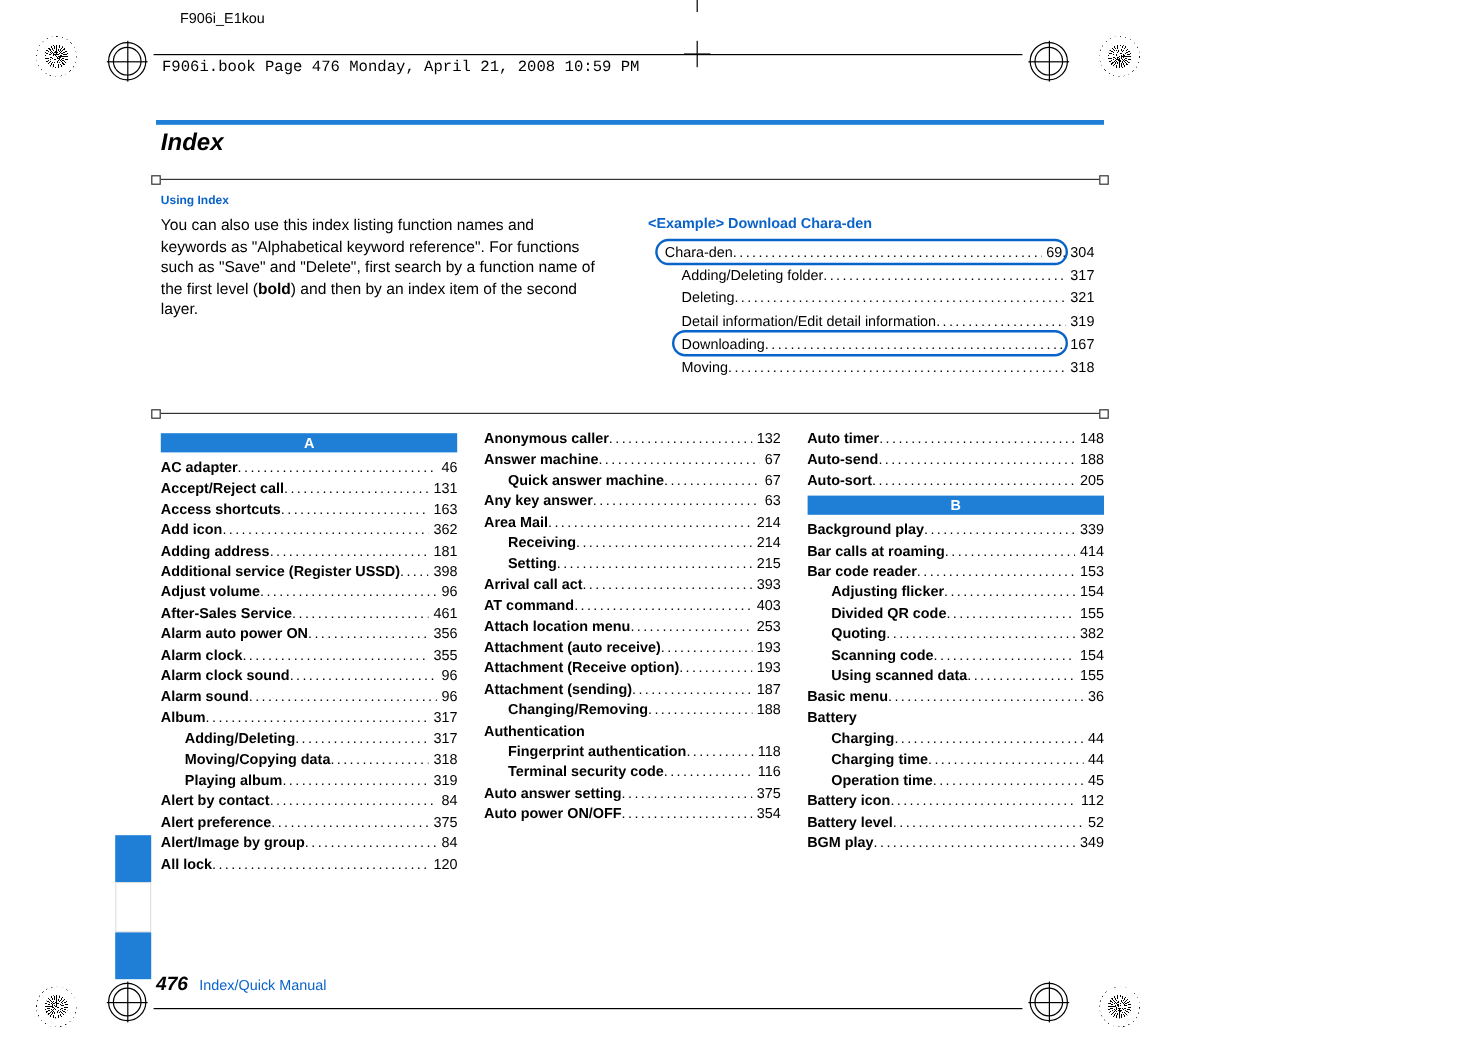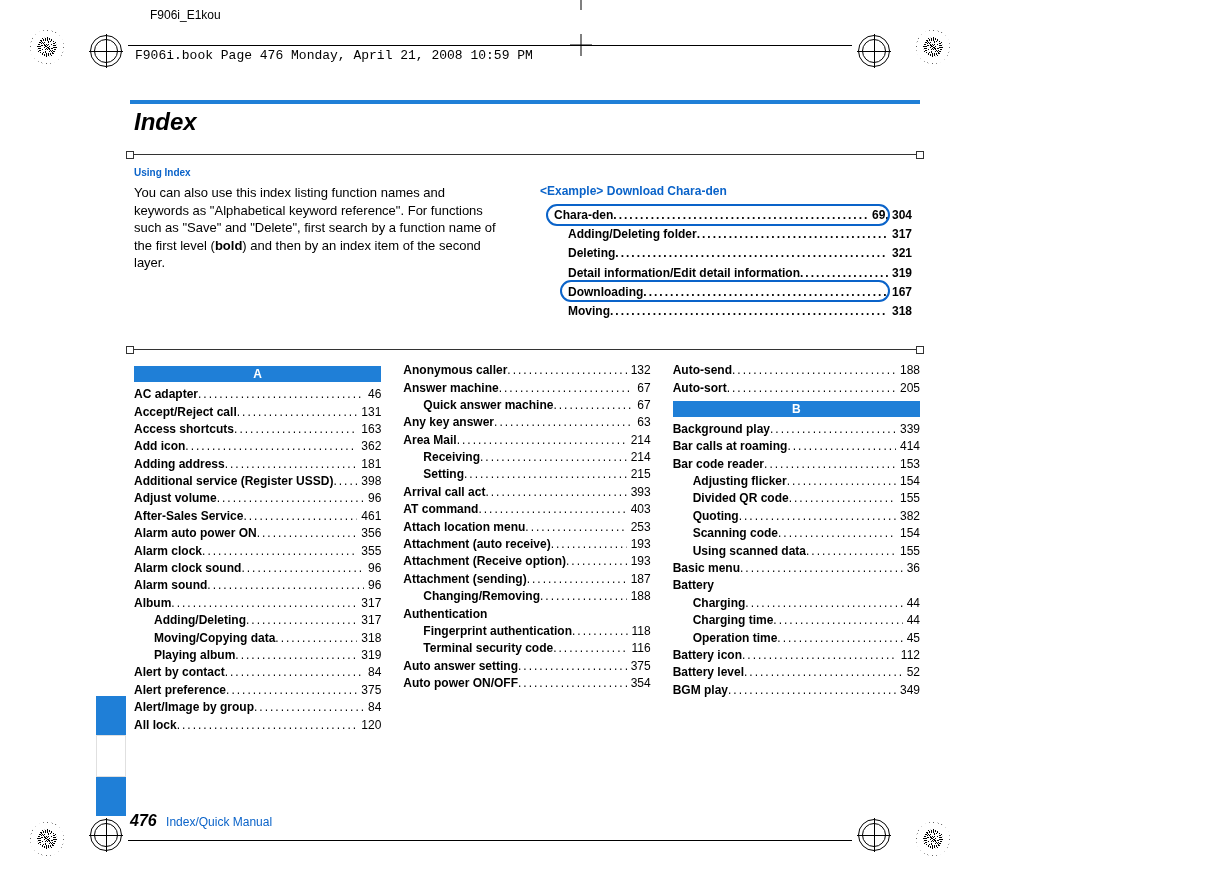--- a/index.html
+++ b/index.html
@@ -80,21 +80,21 @@
     bottom: 70px;
   }
 
   .color-bar {
     height: 4px;
     background: #1f7fd7;
     margin-bottom: 2px;
   }
 
   .index-title {
-    font-size: 24px;
+    font-size: 20px;
     font-weight: bold;
     font-style: italic;
     color: #000;
     margin: 4px 0 0 4px;
   }
 
   .rule {
     height: 1px;
     background: #333;
     margin: 18px 0 12px 0;
@@ -140,21 +140,20 @@
     margin-bottom: 4px;
   }
   .example-box {
     padding: 4px 8px 4px 14px;
     line-height: 1.6;
     position: relative;
   }
   .example-row {
     display: flex;
     white-space: nowrap;
-    font-weight: bold;
   }
   .example-row .label.ind { padding-left: 14px; }
   .example-row .dots {
     flex: 1 1 auto;
     overflow: hidden;
     letter-spacing: 2px;
   }
   .example-row .dots::after {
     content: "...............................................................................................";
   }
@@ -516,20 +515,25 @@
             <span class="pg">375</span>
           </div>
           <div class="entry">
             <span class="label">Auto power ON/OFF</span>
             <span class="dots"></span>
             <span class="pg">354</span>
           </div>
         </div>
         <div class="col">
           <div class="entry">
+            <span class="label">Auto timer</span>
+            <span class="dots"></span>
+            <span class="pg">148</span>
+          </div>
+          <div class="entry">
             <span class="label">Auto-send</span>
             <span class="dots"></span>
             <span class="pg">188</span>
           </div>
           <div class="entry">
             <span class="label">Auto-sort</span>
             <span class="dots"></span>
             <span class="pg">205</span>
           </div>
           <div class="letter-head">B</div>

